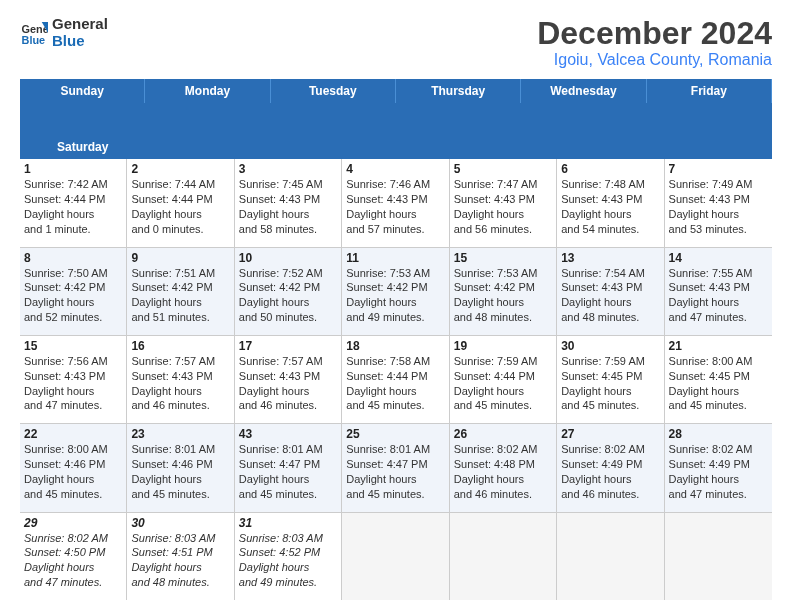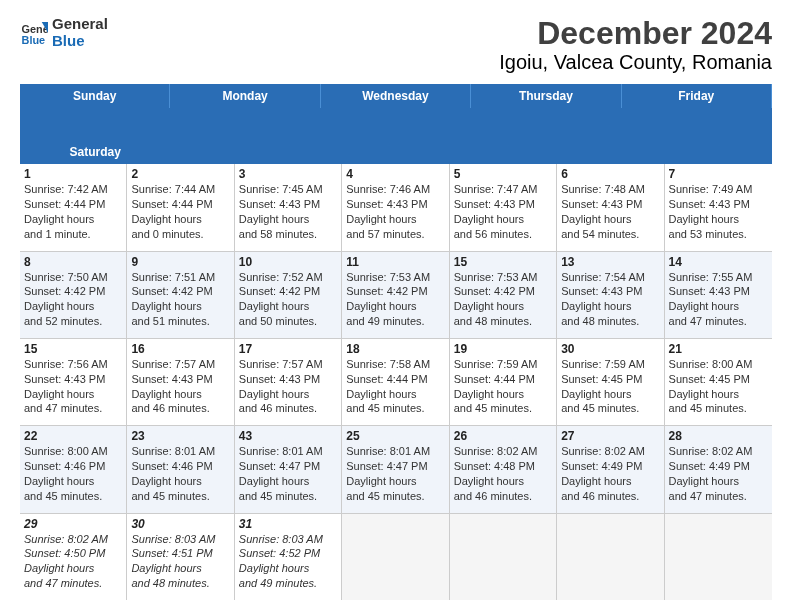--- a/index.html
+++ b/index.html
@@ -35,31 +35,31 @@
     .title-block {
       text-align: right;
     }
     .main-title {
       font-size: 32px;
       font-weight: bold;
       color: #404040;
       line-height: 1.1;
     }
     .subtitle {
-      font-size: 20px;
-      color: #000000;
+      font-size: 16px;
+      color: #3b82f6;
     }
     .calendar {
       flex: 1;
       display: flex;
       flex-direction: column;
     }
     .cal-header {
       display: grid;
-      grid-template-columns: repeat(5, 1fr);
+      grid-template-columns: repeat(6, 1fr);
       background: #2a6db5;
     }
     .cal-header-cell {
       color: #fff;
       font-size: 12px;
       font-weight: bold;
       padding: 5px 4px;
       text-align: center;
       border-right: 1px solid #4a8fd5;
     }
@@ -126,22 +126,23 @@
     <div class="title-block">
       <div class="main-title">December 2024</div>
       <div class="subtitle">Igoiu, Valcea County, Romania</div>
     </div>
   </div>
 
   <div class="calendar">
     <div class="cal-header" id="cal-header">
         <div class="cal-header-cell">Sunday</div>
         <div class="cal-header-cell">Monday</div>
+        <div class="cal-header-cell">Tuesday</div>
+        <div class="cal-header-cell">Thursday</div>
         <div class="cal-header-cell">Wednesday</div>
-        <div class="cal-header-cell">Thursday</div>
         <div class="cal-header-cell">Friday</div>
         <div class="cal-header-cell">Saturday</div>
       </div>
     <div class="cal-body" id="cal-body">
         <div class="cal-row">
           <div class="cal-cell"><span class="day-num">1</span>
         <span class="cell-text">Sunrise: 7:42 AM<br>Sunset: 4:44 PM<br>Daylight hours<br>and 1 minute.</span></div>
           <div class="cal-cell"><span class="day-num">2</span>
         <span class="cell-text">Sunrise: 7:44 AM<br>Sunset: 4:44 PM<br>Daylight hours<br>and 0 minutes.</span></div>
           <div class="cal-cell"><span class="day-num">3</span>

